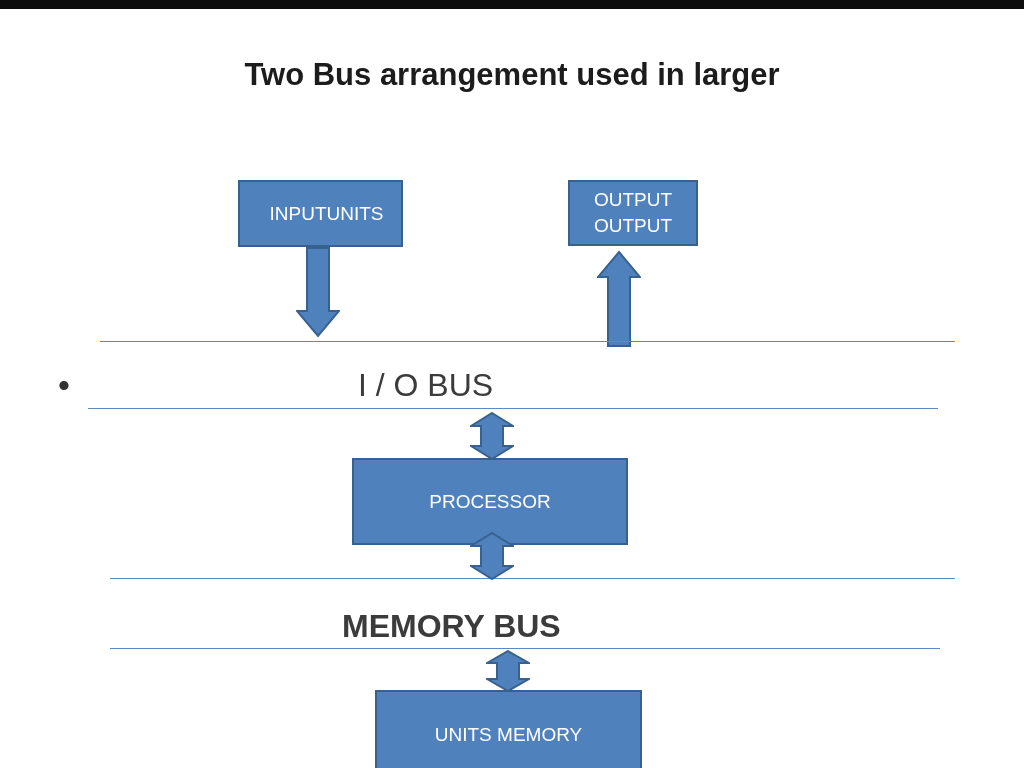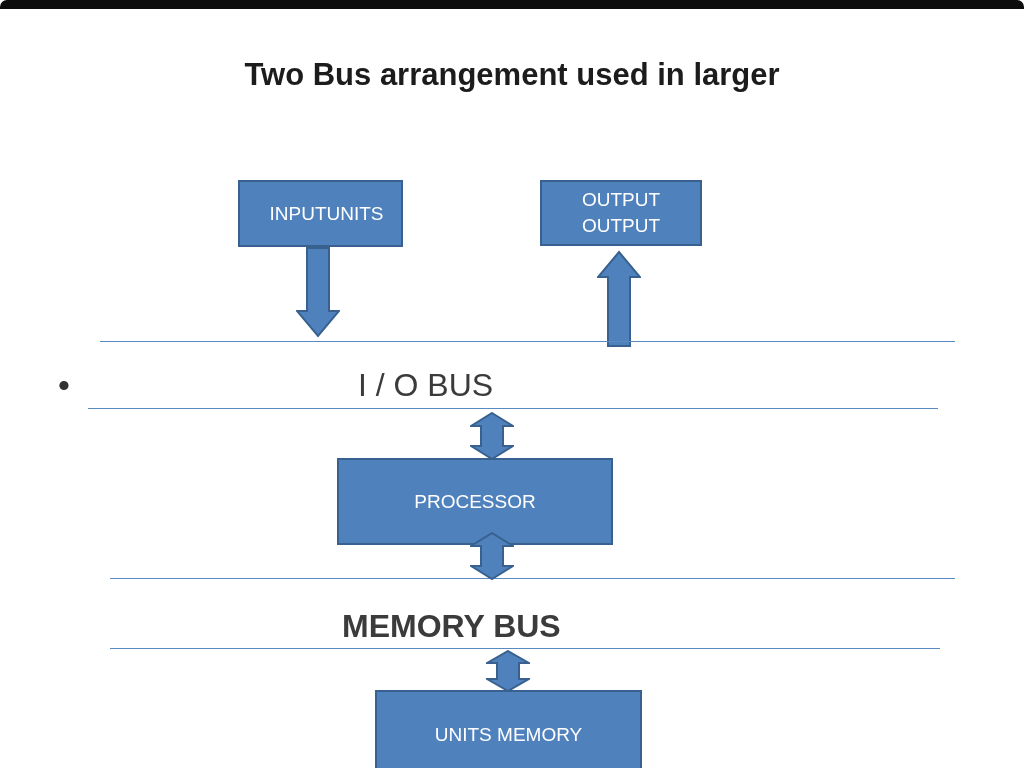--- a/index.html
+++ b/index.html
@@ -13,21 +13,20 @@
   }
   * { margin: 0; padding: 0; box-sizing: border-box; }
   html, body { background: #ffffff; }
   .slide {
     position: relative;
     width: 1024px;
     height: 768px;
     background: #ffffff;
     overflow: hidden;
     font-family: "Liberation Sans", sans-serif;
-    border-radius: 7px;
   }
   .top-bar {
     position: absolute;
     left: 0; top: 0;
     width: 100%; height: 9px;
     background: var(--top-bar);
   }
   .title {
     position: absolute;
     left: 0; top: 48px;
@@ -44,22 +43,22 @@
     border: 2px solid var(--box-border);
     color: var(--box-text);
     display: flex;
     align-items: center;
     justify-content: center;
     font-size: 19px;
     text-align: center;
     line-height: 26px;
   }
   .node-input    { left: 238px; top: 180px; width: 165px; height: 67px; padding-left: 12px; }
-  .node-output   { left: 540px; top: 180px; width: 162px; height: 66px; }
-  .node-processor{ left: 337px; top: 458px; width: 276px; height: 87px; }
+  .node-output   { left: 568px; top: 180px; width: 130px; height: 66px; }
+  .node-processor{ left: 352px; top: 458px; width: 276px; height: 87px; }
   .node-memory   { left: 375px; top: 690px; width: 267px; height: 90px; align-items: flex-start; padding-top: 30px; }
   .bus-line {
     position: absolute;
     height: 0;
     border-top: 1px solid var(--bus-line);
   }
   .line-1 { left: 100px; top: 341px; width: 855px; }
   .line-2 { left: 88px;  top: 408px; width: 850px; }
   .line-3 { left: 110px; top: 578px; width: 845px; }
   .line-4 { left: 110px; top: 648px; width: 830px; }

